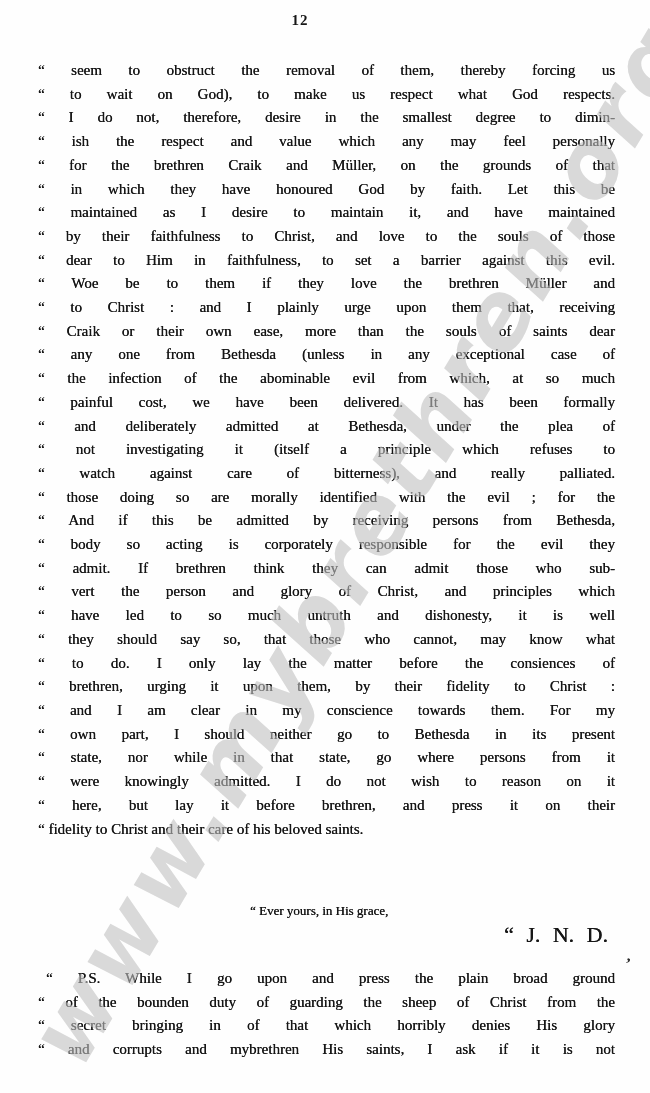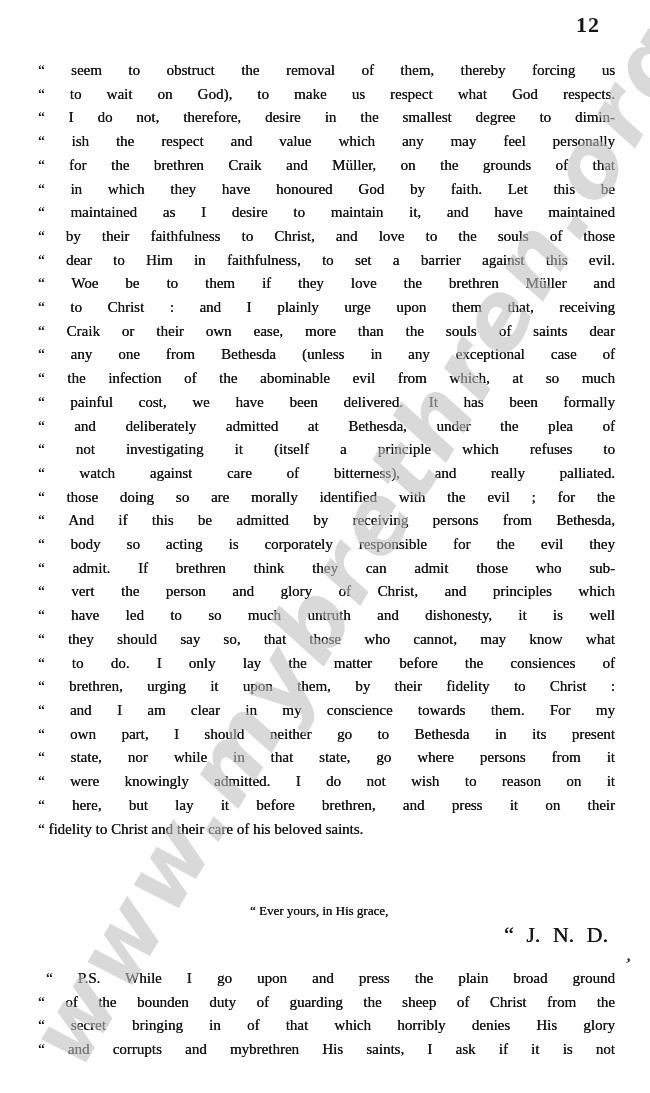--- a/index.html
+++ b/index.html
@@ -10,22 +10,22 @@
     background: #fefefe;
     overflow: hidden;
     font-family: "Liberation Serif", serif;
     color: #161616;
   }
   .page-number {
     position: absolute;
     top: 12px;
     left: 0;
     width: 600px;
-    text-align: right;
-    font-size: 22px;
+    text-align: center;
+    font-size: 15px;
     font-weight: bold;
     letter-spacing: 1px;
   }
   .letter-body {
     position: absolute;
     top: 59px;
     left: 38px;
     width: 577px;
   }
   .ps-body {

